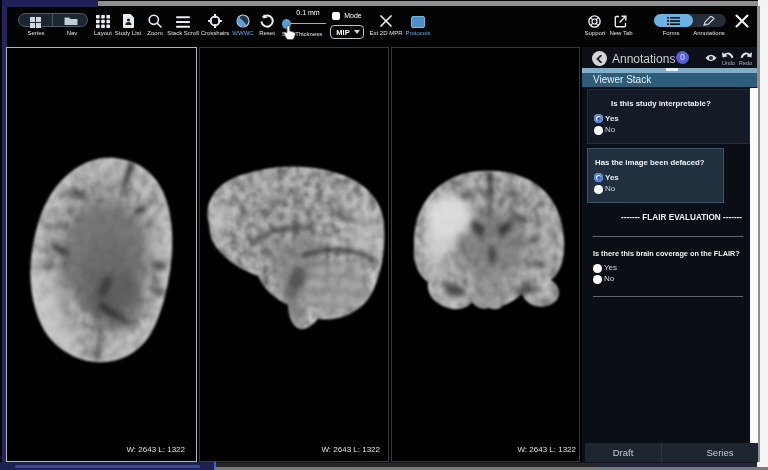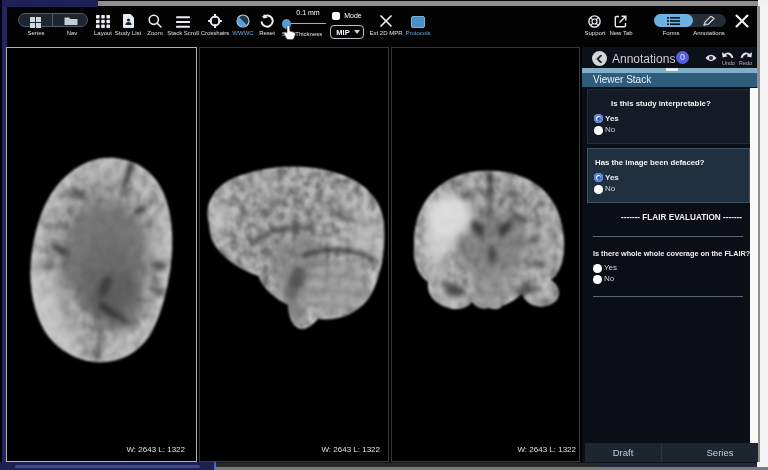--- a/index.html
+++ b/index.html
@@ -420,32 +420,32 @@
 
     <div class="abs" style="left:5px;top:42px;width:163px;height:55px;background:#141b26;border:1px solid #232d3a;">
       <div style="position:absolute;left:7px;top:9px;color:#f0f2f4;font-size:7.8px;font-weight:bold;white-space:nowrap;margin-left:16px;">Is this study interpretable?</div>
       <div style="position:absolute;left:6px;top:24px;width:9px;height:9px;border-radius:50%;background:#fff;box-shadow:inset 0 0 0 2px #4f7fd9;"></div>
       <div style="position:absolute;left:8.5px;top:26.5px;width:4px;height:4px;border-radius:50%;background:#2f5fc9;"></div>
       <div style="position:absolute;left:17px;top:24px;color:#e8eaec;font-size:8px;font-weight:bold;">Yes</div>
       <div style="position:absolute;left:6px;top:36px;width:8.5px;height:8.5px;border-radius:50%;background:#fdfdfd;"></div>
       <div style="position:absolute;left:17px;top:35px;color:#cfd3d8;font-size:8px;">No</div>
     </div>
 
-    <div class="abs" style="left:5px;top:101px;width:163px;height:55px;background:#20303f;border:1px solid #3c546a;">
+    <div class="abs" style="left:5px;top:101px;width:137px;height:55px;background:#20303f;border:1px solid #3c546a;">
       <div style="position:absolute;left:7px;top:9px;color:#f0f2f4;font-size:7.8px;font-weight:bold;white-space:nowrap;">Has the image been defaced?</div>
       <div style="position:absolute;left:6px;top:24px;width:9px;height:9px;border-radius:50%;background:#fff;box-shadow:inset 0 0 0 2px #4f7fd9;"></div>
       <div style="position:absolute;left:8.5px;top:26.5px;width:4px;height:4px;border-radius:50%;background:#2f5fc9;"></div>
       <div style="position:absolute;left:17px;top:24px;color:#e8eaec;font-size:8px;font-weight:bold;">Yes</div>
       <div style="position:absolute;left:6px;top:36px;width:8.5px;height:8.5px;border-radius:50%;background:#fdfdfd;"></div>
       <div style="position:absolute;left:17px;top:35px;color:#cfd3d8;font-size:8px;">No</div>
     </div>
 
     <div class="abs" style="left:11px;top:166px;color:#eef0f2;font-size:8.2px;font-weight:bold;white-space:nowrap;margin-left:28px;">------- FLAIR EVALUATION -------</div>
     <div class="abs" style="left:11px;top:189px;width:150px;height:1px;background:#5c6670;"></div>
-    <div class="abs" style="left:11px;top:202px;color:#eef0f2;font-size:7.3px;font-weight:bold;white-space:nowrap;">Is there whole whole coverage on the FLAIR?</div>
+    <div class="abs" style="left:11px;top:202px;color:#eef0f2;font-size:7.3px;font-weight:bold;white-space:nowrap;">Is there this brain coverage on the FLAIR?</div>
     <div class="abs" style="left:11px;top:217px;width:8.5px;height:8.5px;border-radius:50%;background:#fdfdfd;"></div>
     <div class="abs" style="left:22px;top:216px;color:#cfd3d8;font-size:8px;">Yes</div>
     <div class="abs" style="left:11px;top:228px;width:8.5px;height:8.5px;border-radius:50%;background:#fdfdfd;"></div>
     <div class="abs" style="left:22px;top:227px;color:#cfd3d8;font-size:8px;">No</div>
     <div class="abs" style="left:11px;top:249px;width:150px;height:1px;background:#5c6670;"></div>
 
     <div class="abs" style="left:3px;top:396px;width:173px;height:20px;background:#1d2530;display:flex;gap:20px;">
       <div style="flex:1;color:#c3cdd9;font-size:9.5px;text-align:center;line-height:20px;border-right:1px solid #2c3642;">Draft</div>
       <div style="flex:1;color:#c3cdd9;font-size:9.5px;text-align:center;line-height:20px;">Series</div>
     </div>

